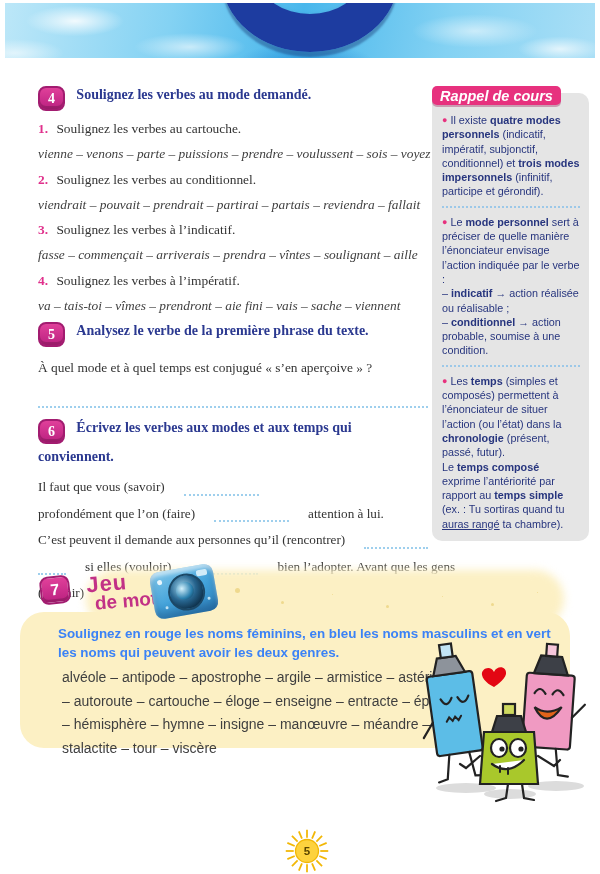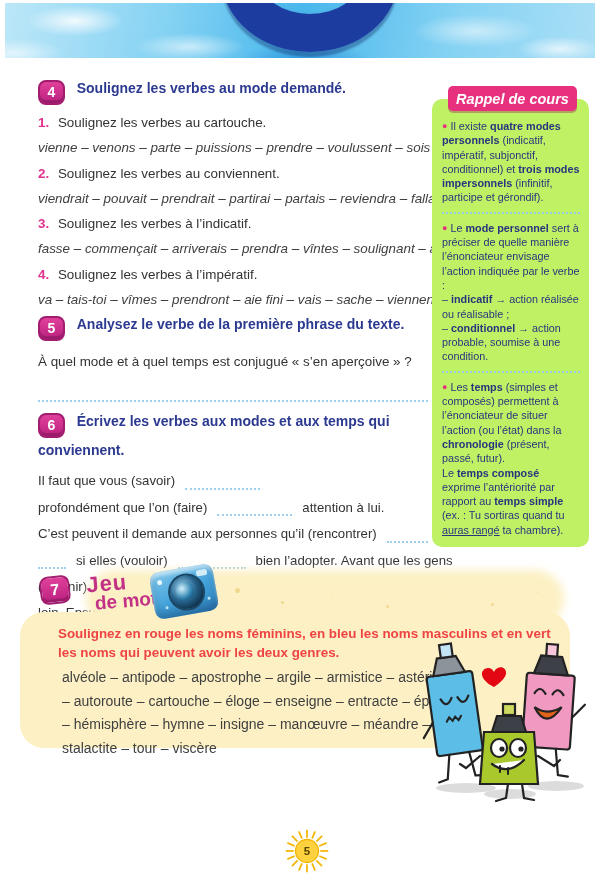--- a/index.html
+++ b/index.html
@@ -14,46 +14,46 @@
       radial-gradient(ellipse 80px 20px at 185px 44px, rgba(255,255,255,.6), transparent 70%),
       radial-gradient(ellipse 90px 24px at 470px 28px, rgba(255,255,255,.55), transparent 70%),
       radial-gradient(ellipse 60px 18px at 555px 46px, rgba(255,255,255,.7), transparent 70%),
       radial-gradient(ellipse 70px 20px at 10px 50px, rgba(255,255,255,.6), transparent 70%),
       linear-gradient(100deg,#bce7f8 0%,#84d2f3 28%,#49b7ec 50%,#84d2f3 75%,#aadff6 100%);}
   .swim-ring{position:absolute;left:217px;top:-97px;width:100px;height:70px;
     border:38px solid #1d3ca0;border-radius:50%;
     box-shadow:0 5px 2px rgba(8,25,90,.35), inset 0 4px 6px rgba(8,25,90,.4);}
 
   
-  .left-col{position:absolute;left:38px;top:76px;width:390px;color:#333;font-size:13.4px;}
+  .left-col{position:absolute;left:38px;top:82px;width:390px;color:#333;font-size:13.4px;font-family:Liberation Serif, serif;}
   .badge{display:inline-flex;align-items:center;justify-content:center;
     width:23px;height:21px;border-radius:8px;margin-right:8px;vertical-align:-4px;
     background:linear-gradient(180deg,#e0409a 0%,#bb2180 100%);
     border:2px solid #a21c70;color:#fff;font-weight:bold;font-size:14px;
     box-shadow:inset 0 -3px 0 rgba(0,0,0,.18);}
   .ex-head{margin-bottom:5px;line-height:25px;}
   .ex-title{color:#2b3990;font-weight:bold;font-size:14px;}
   .item-line{line-height:25.3px;white-space:nowrap;}
   .item-num{color:#e0318c;font-weight:bold;margin-right:5px;}
   .verb-list{font-style:italic;color:#404040;line-height:25.3px;white-space:nowrap;}
   .q-line{line-height:25px;margin-top:8px;}
   .answer-line{border-bottom:2px dotted #9ecfed;height:15px;margin-top:11px;}
   .ex6-block{margin-top:7px;}
-  .ex6-line{display:flex;align-items:baseline;gap:10px;line-height:26.4px;font-size:13.2px;white-space:nowrap;}
+  .ex6-line{display:flex;align-items:baseline;gap:19px;line-height:26.4px;font-size:13.2px;white-space:nowrap;}
   .dots{border-bottom:2px dotted #9ecfed;height:0;align-self:flex-end;margin-bottom:5px;flex:none;}
   .w28{width:28px}.w68{width:68px}.w70{width:70px}.w75{width:75px}
   .fill{flex:1;}
 
   
   .sidebar{position:absolute;left:432px;top:86px;width:157px;}
-  .side-banner{position:relative;z-index:2;margin-left:16px;width:129px;height:25px;
+  .side-banner{position:relative;z-index:2;margin-left:0;width:129px;height:19px;
     background:#e7317e;border-radius:5px;color:#fff;font-weight:bold;font-style:italic;
     font-size:14.5px;display:flex;align-items:center;justify-content:center;
     box-shadow:0 2px 0 rgba(150,20,80,.35);}
-  .side-box{position:relative;margin-top:-12px;background:#bef264;border-radius:10px;
+  .side-box{position:relative;margin-top:-12px;background:#e5e5e5;border-radius:10px;
     padding:20px 9px 10px 10px;color:#27357e;font-size:10.8px;line-height:14.3px;
     min-height:443px;box-sizing:border-box;}
   .bullet{color:#e7317e;font-size:9px;margin-right:3px;vertical-align:1px;}
   .bb{font-weight:bold;}
   .uu{text-decoration:underline;}
   .sep{border-top:2px dotted #9cc8e8;margin:7px 0;}
 
   
   .yellow-blob{position:absolute;left:86px;top:570px;width:478px;height:58px;
     background:#fcf0c4;border-radius:30px;filter:blur(4px);}
@@ -73,21 +73,21 @@
     box-shadow:inset 0 -7px 8px rgba(0,20,60,.25), inset 0 4px 4px rgba(255,255,255,.55);}
   .cam-lens-outer{position:absolute;left:16px;top:6px;width:33px;height:33px;border-radius:50%;
     background:radial-gradient(circle at 40% 35%, #a6dcf4 0%, #27658f 45%, #10344f 75%);
     border:2px solid #1c4866;}
   .cam-lens-inner{position:absolute;left:24px;top:14px;width:18px;height:18px;border-radius:50%;
     background:radial-gradient(circle at 35% 35%, #d3f1fc, #2a80ae 60%, #0b2b43);}
   .cam-flash{position:absolute;right:6px;top:5px;width:11px;height:6px;border-radius:2px;background:#d2ecf8;}
   .cam-dot{position:absolute;left:7px;top:8px;width:5px;height:5px;border-radius:50%;background:#e8f6fd;
     box-shadow:3px 26px 0 -1px #bfe2f3,46px 24px 0 -1px #bfe2f3;}
   .jeu-instruction{position:absolute;left:58px;top:624px;width:494px;
-    color:#ef4444;font-weight:bold;font-size:13.4px;line-height:19px;}
+    color:#3b82f6;font-weight:bold;font-size:13.4px;line-height:19px;}
   .jeu-words{position:absolute;left:62px;top:666px;width:408px;
     color:#3f3f3f;font-size:14px;line-height:23.5px;}
   .characters{position:absolute;left:418px;top:636px;width:182px;height:168px;}
 
   
   .page-sun{position:absolute;left:281px;top:828px;width:52px;height:46px;}
 </style>
 </head>
 <body>
 
@@ -103,21 +103,21 @@
   </div>
 
   <div class="item-line">
     <span class="item-num">1.</span>
     <span>Soulignez les verbes au cartouche.</span>
   </div>
   <div class="verb-list">vienne – venons – parte – puissions – prendre – voulussent – sois – voyez – ayez</div>
 
   <div class="item-line">
     <span class="item-num">2.</span>
-    <span>Soulignez les verbes au conviennent.</span>
+    <span>Soulignez les verbes au conditionnel.</span>
   </div>
   <div class="verb-list">viendrait – pouvait – prendrait – partirai – partais – reviendra – fallait</div>
 
   <div class="item-line">
     <span class="item-num">3.</span>
     <span>Soulignez les verbes à l’indicatif.</span>
   </div>
   <div class="verb-list">fasse – commençait – arriverais – prendra – vîntes – soulignant – aille</div>
 
   <div class="item-line">

